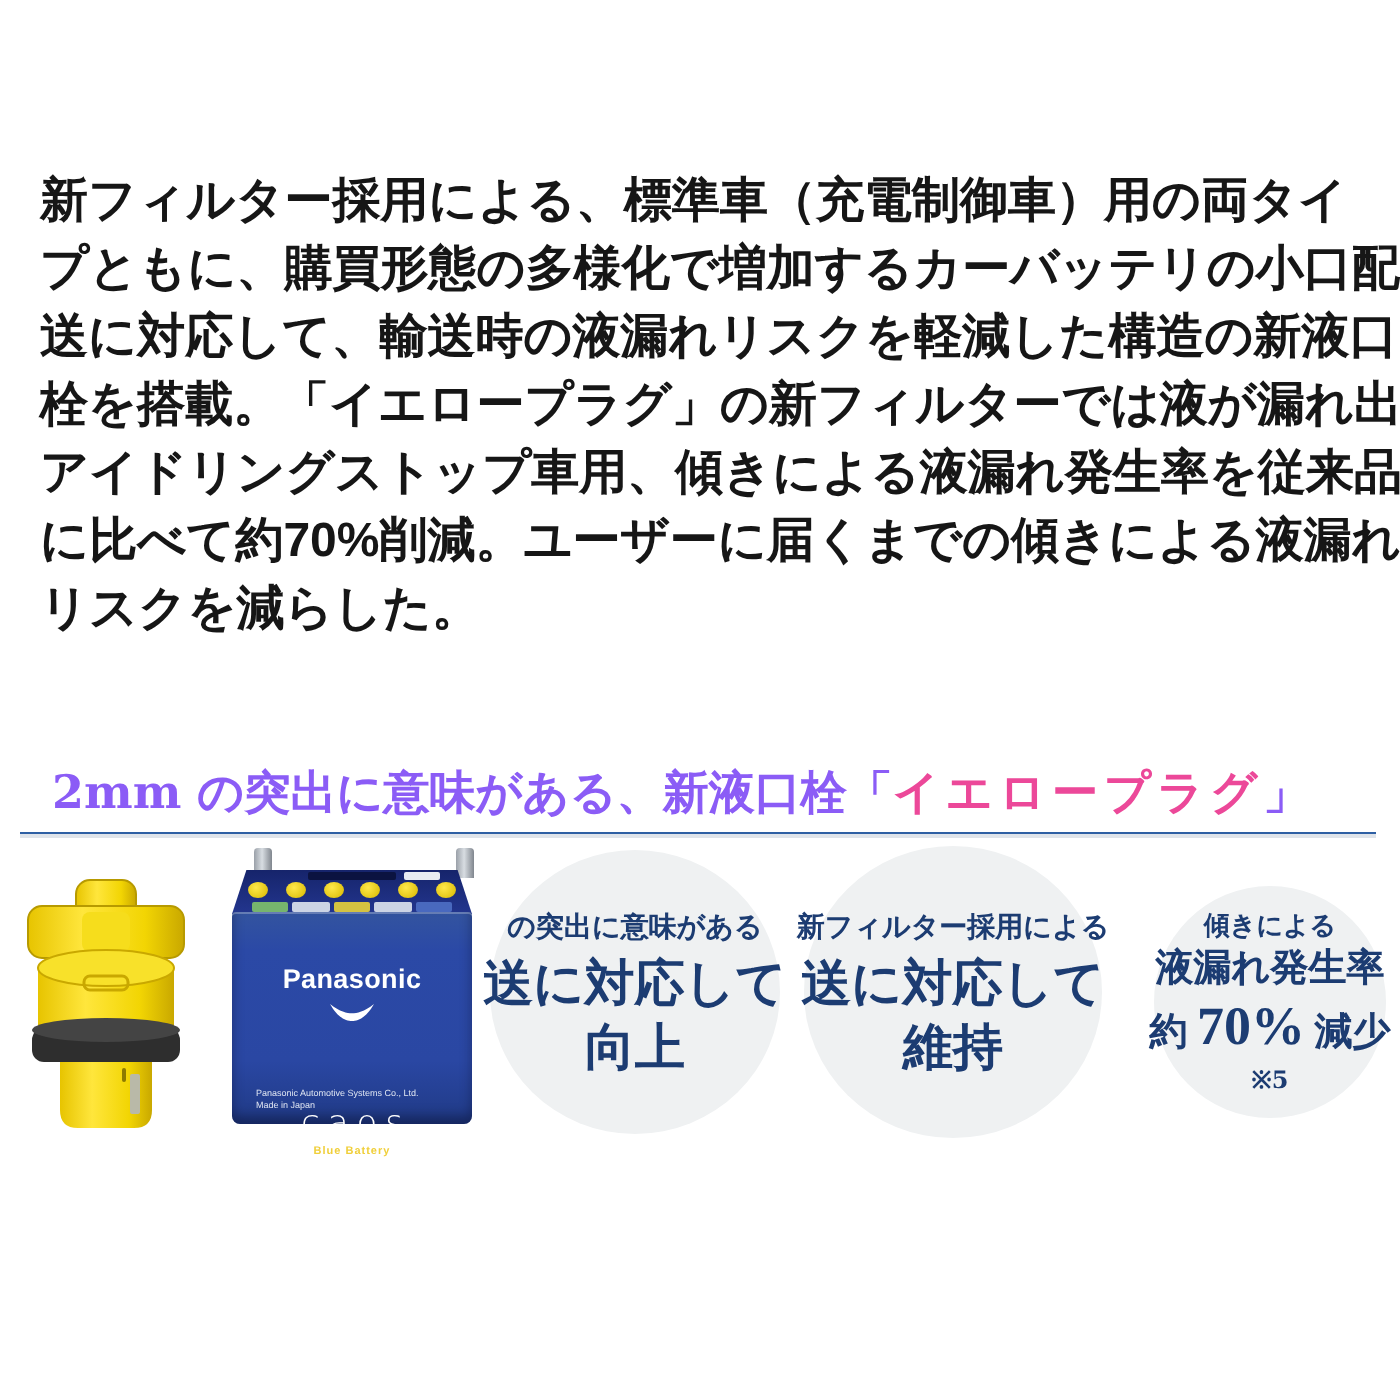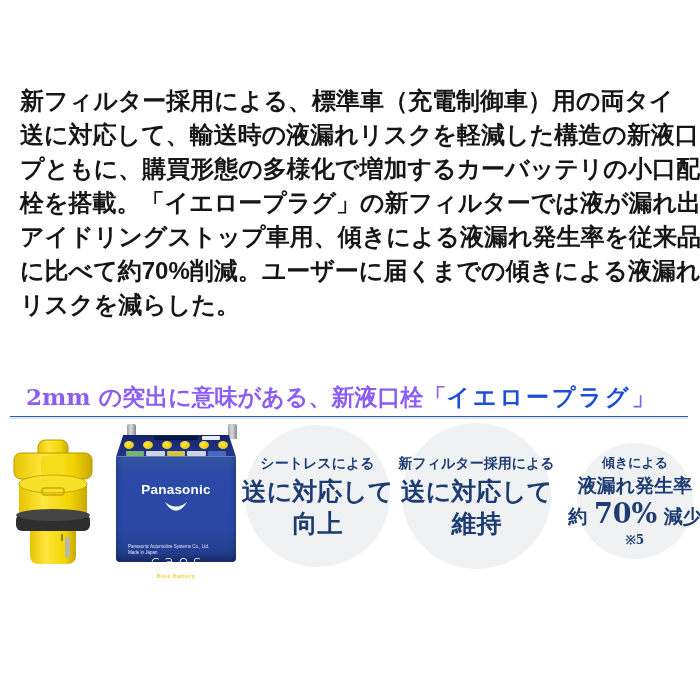--- a/index.html
+++ b/index.html
@@ -14,21 +14,21 @@
     font-size:24px; line-height:34px; color:#161616;
     font-weight:600; letter-spacing:0px; white-space:nowrap;
   }
   
   .headline {
     position:absolute; left:26px; top:383px; white-space:nowrap;
     font-family:"DejaVu Serif", serif; font-weight:bold; font-size:23px;
     line-height:28px;
   }
   .headline .navy { color:#8b5cf6; }
-  .headline .gold { color:#1d4ed8; letter-spacing:3px; }
+  .headline .gold { color:#ec4899; letter-spacing:3px; }
   .rule {
     position:absolute; left:10px; top:416px; width:678px; height:3px;
     background:#2e5fa3; border-bottom:2px solid #dfe4ea;
   }
   
   .plug-wrap { position:absolute; left:8px; top:436px; width:90px; height:130px; }
   .battery {
     position:absolute; left:116px; top:424px; width:132px; height:142px;
   }
   .terminal {
@@ -67,33 +67,33 @@
     position:absolute; border-radius:50%; background:#eff1f2;
     display:flex; flex-direction:column; align-items:center; justify-content:center;
     font-family:"DejaVu Serif", serif; color:#1c3c72; text-align:center;
   }
   .c1 { left:245px; top:425px; width:145px; height:142px; gap:5px; }
   .c2 { left:402px; top:423px; width:149px; height:146px; gap:5px; }
   .c3 { left:577px; top:443px; width:116px; height:116px; gap:3px; }
   .c-small { font-size:14px; font-weight:bold; white-space:nowrap; align-self:center; width:max-content; }
   .c3 .c-small { font-size:13px; }
   .c-big { font-size:25px; font-weight:bold; white-space:nowrap; align-self:center; width:max-content; line-height:1.1; }
-  .c3 .c-big { font-size:19px; }
+  .c3 .c-big { font-size:19px;font-family:Liberation Serif, serif; }
   .c3 .pct { font-size:27px; }
   .c-foot { font-size:12px; font-weight:bold; }
 </style>
 </head>
 <body>
 
 <div class="canvas">
 
   <div class="desc">
     <div class="desc-line">新フィルター採用による、標準車（充電制御車）用の両タイ</div>
+    <div class="desc-line">プともに、購買形態の多様化で増加するカーバッテリの小口配</div>
     <div class="desc-line">送に対応して、輸送時の液漏れリスクを軽減した構造の新液口</div>
-    <div class="desc-line">プともに、購買形態の多様化で増加するカーバッテリの小口配</div>
     <div class="desc-line">栓を搭載。「イエロープラグ」の新フィルターでは液が漏れ出</div>
     <div class="desc-line">アイドリングストップ車用、傾きによる液漏れ発生率を従来品</div>
     <div class="desc-line">に比べて約70%削減。ユーザーに届くまでの傾きによる液漏れ</div>
     <div class="desc-line">リスクを減らした。</div>
   </div>
 
   <div class="headline">
     <span class="navy">2mm の突出に意味がある、新液口栓「</span><span class="gold">イエロープラグ</span><span class="navy">」</span>
   </div>
   <div class="rule"></div>
@@ -158,21 +158,21 @@
         <div class="bluebat">Blue Battery</div>
       </div>
       <div class="fineprint">
         <div>Panasonic Automotive Systems Co., Ltd.</div>
         <div>Made in Japan</div>
       </div>
     </div>
   </div>
 
   <div class="circle c1">
-    <div class="c-small">シートレスによる</div>
+    <div class="c-small">の突出に意味がある</div>
     <div class="c-big">送に対応して</div>
     <div class="c-big">向上</div>
   </div>
 
   <div class="circle c2">
     <div class="c-small">新フィルター採用による</div>
     <div class="c-big">送に対応して</div>
     <div class="c-big">維持</div>
   </div>
 

